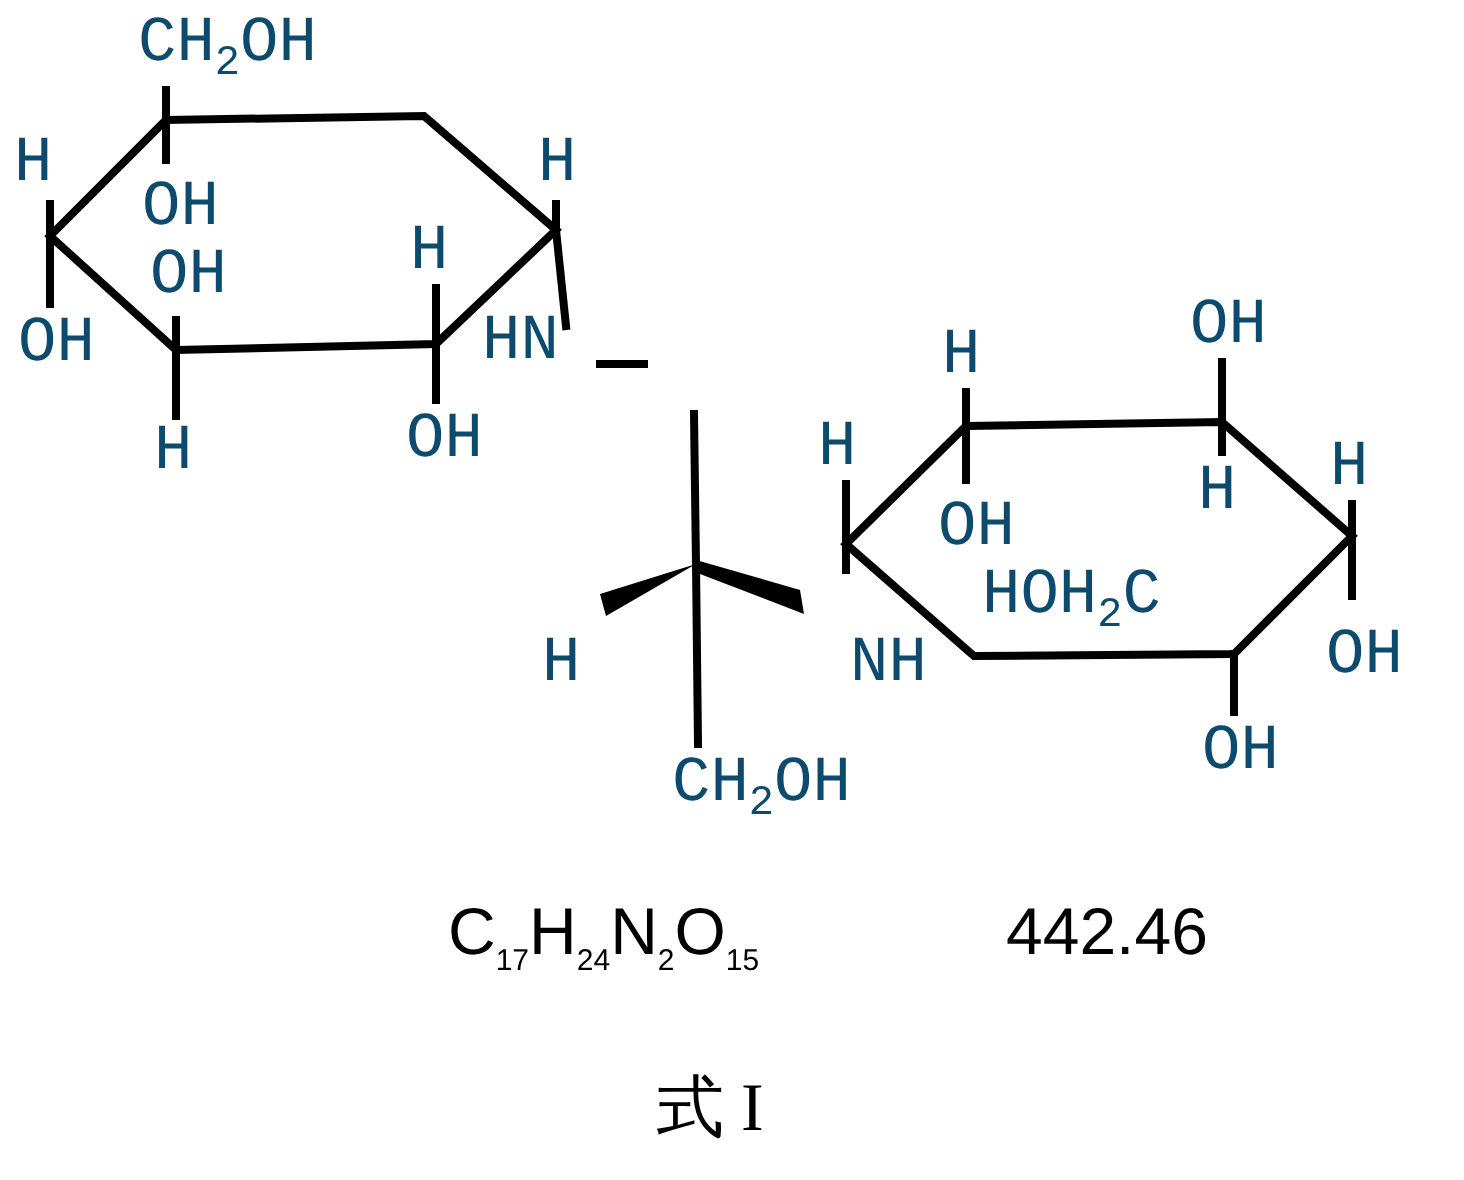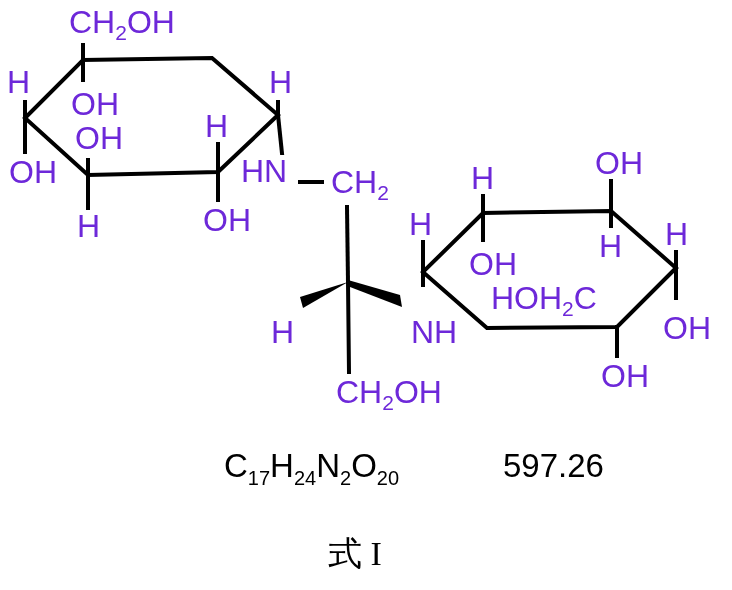--- a/index.html
+++ b/index.html
@@ -1,22 +1,22 @@
 <!DOCTYPE html>
 <html><head>
 <meta charset="utf-8">
 <style>
   html, body { margin:0; padding:0; background:#ffffff; }
   #canvas { position:relative; width:732px; height:590px; background:#ffffff; overflow:hidden; }
   svg.bonds { position:absolute; left:0; top:0; }
-  .lbl { position:absolute; font-family:Liberation Sans, sans-serif; font-size:32px; color:#6d28d9; line-height:1; white-space:nowrap; background:#fff; padding:0 1px; }
+  .lbl { position:absolute; font-family:Liberation Mono, monospace; font-size:32px; color:#0c4a6e; line-height:1; white-space:nowrap; background:#fff; padding:0 1px; }
   .lbl sub { font-size:21px; vertical-align:-7px; }
   .nobg { background:transparent; }
   .formula { position:absolute; left:224px; top:447px; font-family:"Liberation Sans", sans-serif; font-size:33px; color:#000; white-space:nowrap; }
-  .formula sub { font-size:20px; vertical-align:-8px; }
+  .formula sub { font-size:15px; vertical-align:-8px; }
   .mw { position:absolute; left:503px; top:447px; font-family:"Liberation Sans", sans-serif; font-size:33px; color:#000; }
   .caption { position:absolute; left:328px; top:531px; font-family:"Liberation Serif", serif; font-size:34px; color:#000; }
 </style>
 </head>
 <body>
 
 <div id="canvas">
   <svg class="bonds" width="732" height="590">
     <g stroke="#000" stroke-width="4" fill="none" stroke-linecap="square">
 
@@ -60,31 +60,30 @@
   <div class="lbl" style="left:6px;top:66px;">H</div>
   <div class="lbl" style="left:70px;top:88px;">OH</div>
   <div class="lbl" style="left:74px;top:122px;">OH</div>
   <div class="lbl" style="left:8px;top:156px;">OH</div>
   <div class="lbl" style="left:76px;top:210px;">H</div>
   <div class="lbl" style="left:204px;top:110px;">H</div>
   <div class="lbl" style="left:202px;top:204px;">OH</div>
   <div class="lbl" style="left:268px;top:66px;">H</div>
 
   <div class="lbl" style="left:240px;top:155px;">HN</div>
-  <div class="lbl" style="left:330px;top:166px;"><span class="chem">CH<sub>2</sub></span></div>
   <div class="lbl" style="left:270px;top:316px;">H</div>
-  <div class="lbl" style="left:410px;top:316px;">NH</div>
+  <div class="lbl" style="left:424px;top:316px;">NH</div>
   <div class="lbl" style="left:335px;top:376px;"><span class="chem">CH<sub>2</sub>OH</span></div>
 
   <div class="lbl" style="left:408px;top:208px;">H</div>
   <div class="lbl" style="left:470px;top:162px;">H</div>
   <div class="lbl" style="left:468px;top:248px;">OH</div>
   <div class="lbl" style="left:594px;top:147px;">OH</div>
   <div class="lbl" style="left:598px;top:230px;">H</div>
   <div class="lbl" style="left:664px;top:218px;">H</div>
   <div class="lbl nobg" style="left:490px;top:282px;"><span class="chem">HOH<sub>2</sub>C</span></div>
   <div class="lbl" style="left:662px;top:312px;">OH</div>
   <div class="lbl" style="left:600px;top:360px;">OH</div>
 
-  <div class="formula" id="formula"><span>C<sub>17</sub></span><span>H<sub>24</sub></span><span>N<sub>2</sub></span><span>O<sub>20</sub></span></div>
-  <div class="mw">597.26</div>
+  <div class="formula" id="formula"><span>C<sub>17</sub></span><span>H<sub>24</sub></span><span>N<sub>2</sub></span><span>O<sub>15</sub></span></div>
+  <div class="mw">442.46</div>
   <div class="caption">式 I</div>
 </div>
 
 </body></html>

